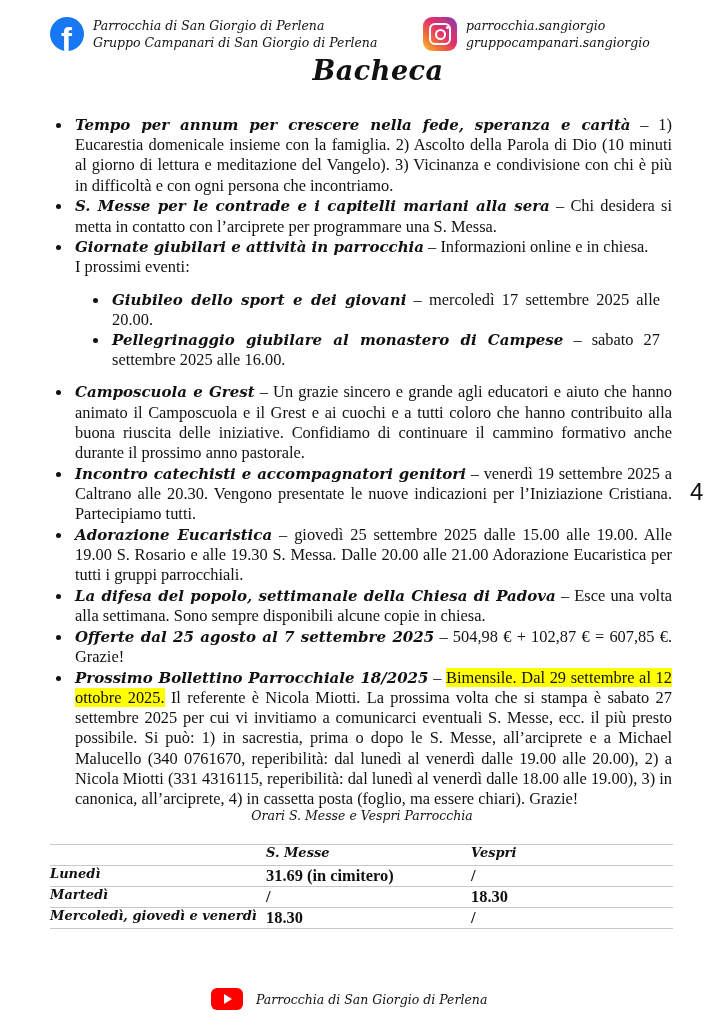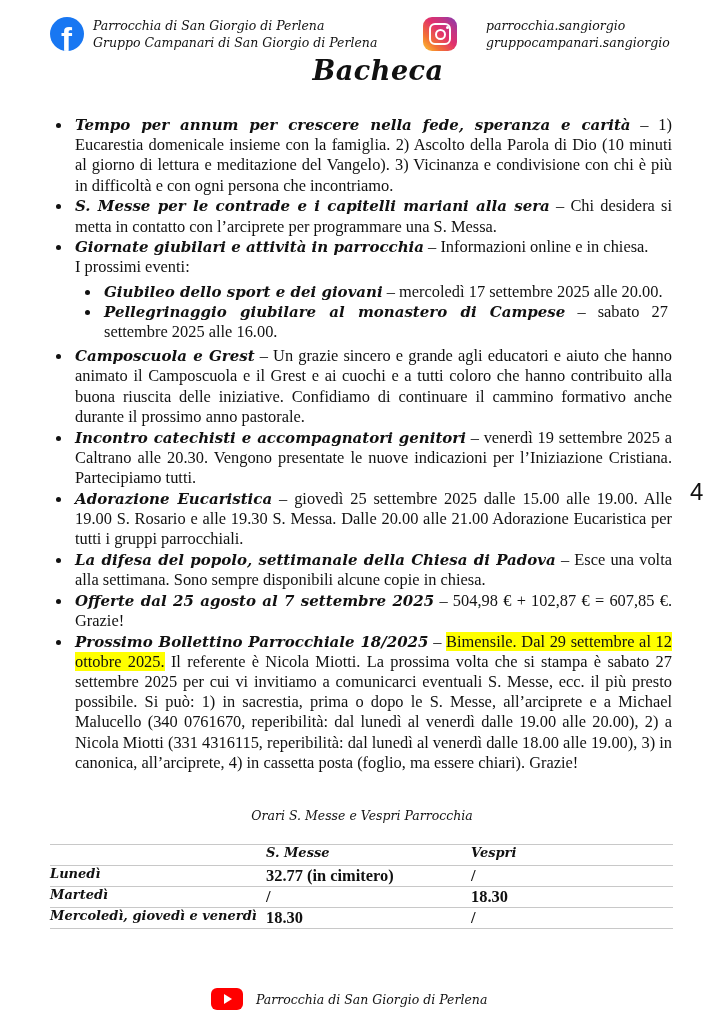--- a/index.html
+++ b/index.html
@@ -1,20 +1,20 @@
 <!DOCTYPE html>
 <html><head>
 <meta charset="utf-8">
 <style>
   html, body { margin: 0; padding: 0; background: #ffffff; }
   body { width: 724px; height: 1024px; position: relative; overflow: hidden;
          font-family: "Liberation Serif", serif; color: #111; }
   .hdr-social { position: absolute; top: 17px; display: flex; align-items: center; }
   .hdr-fb { left: 50px; }
-  .hdr-ig { left: 423px; gap: 20px; }
+  .hdr-ig { left: 423px; }
   .hdr-lines { margin-left: 9px; font-family: "DejaVu Serif", serif; font-style: italic;
                font-size: 12.5px; line-height: 17px; color: #111; }
   .fb-icon { width: 34px; height: 34px; border-radius: 50%; background: #1877f2;
              position: relative; overflow: hidden; }
   .fb-icon span { position: absolute; left: 11px; top: 3px; color: #fff;
                   font-family: "Liberation Sans", sans-serif; font-weight: bold; font-size: 33px; line-height: 40px; }
   .ig-icon { width: 34px; height: 34px; border-radius: 9px;
              background: linear-gradient(45deg, #fdc830 0%, #f37335 25%, #e1306c 55%, #c13584 75%, #833ab4 100%);
              position: relative; }
   .ig-icon .ring { position: absolute; left: 6px; top: 6px; width: 18px; height: 18px;
@@ -26,21 +26,21 @@
   .title { position: absolute; top: 55px; left: 16px; width: 724px; text-align: center;
            font-family: "DejaVu Serif", serif; font-style: italic; font-weight: bold;
            font-size: 27px; color: #111; letter-spacing: 0.5px; }
   .content { position: absolute; top: 115px; left: 52px; width: 620px;
              font-size: 16.4px; line-height: 20.2px; text-align: justify; }
   ul.main { list-style: none; margin: 0; padding: 0; }
   ul.main > li { position: relative; padding-left: 23px; margin: 0 0 0.5px 0; }
   ul.main > li::before, ul.sub > li::before { content: ""; position: absolute; width: 5px; height: 5px;
              background: #111; border-radius: 50%; top: 8px; }
   ul.main > li::before { left: 4px; }
-  ul.sub { list-style: none; margin: 4px; padding: 0; }
+  ul.sub { list-style: none; margin: 12px; padding: 0; }
   ul.sub > li { position: relative; padding-left: 25px; }
   ul.sub > li::before { left: 6px; }
   .h { font-family: "DejaVu Serif", serif; font-style: italic; font-weight: bold; font-size: 15px; }
   .hl { background: #ffff00; }
   .page-num { position: absolute; left: 690px; top: 478px; font-family: "Liberation Sans", sans-serif;
               font-size: 24px; color: #111; }
   .tbl-title { position: absolute; top: 808px; left: 0; width: 724px; text-align: center;
                font-family: "DejaVu Serif", serif; font-style: italic; font-size: 12.5px; color: #111; }
   table.sched { position: absolute; top: 844px; left: 50px; width: 623px; border-collapse: collapse;
                 font-size: 16.4px; }
@@ -127,21 +127,21 @@
 <div class="tbl-title">Orari S. Messe e Vespri Parrocchia</div>
 <table class="sched">
   <tbody>
       <tr>
     <th class="c0 sh"></th>
     <th class="c1 sh">S. Messe</th>
     <th class="sh">Vespri</th>
   </tr>
   <tr>
     <td class="c0 sh">Lunedì</td>
-    <td class="c1">32.77 (in cimitero)</td>
+    <td class="c1">31.69 (in cimitero)</td>
     <td>/</td>
   </tr>
   <tr>
     <td class="c0 sh">Martedì</td>
     <td class="c1">/</td>
     <td>18.30</td>
   </tr>
   <tr>
     <td class="c0 sh day-multi">Mercoledì, giovedì e venerdì</td>
     <td class="c1">18.30</td>

